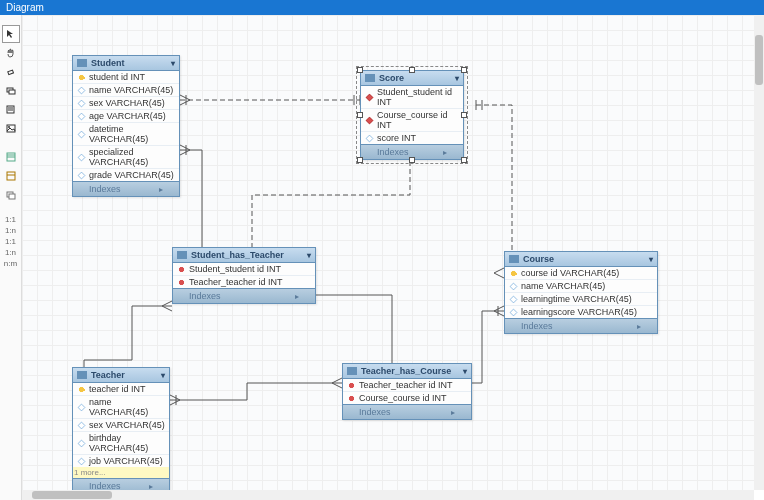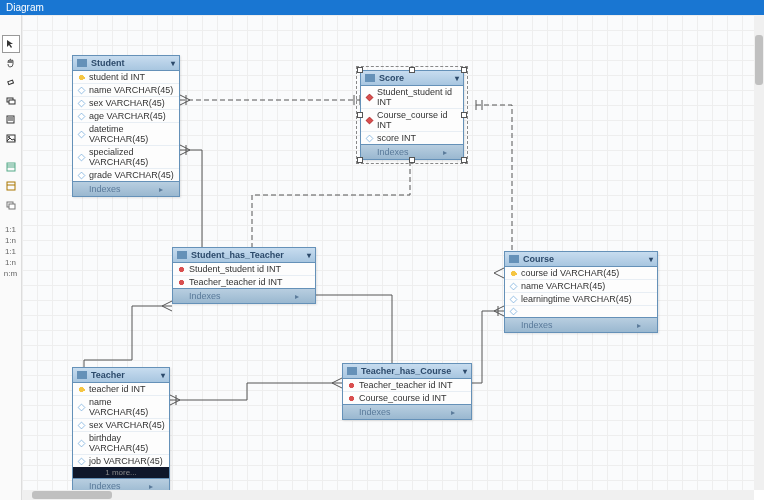--- a/index.html
+++ b/index.html
@@ -1,19 +1,19 @@
 <!DOCTYPE html>
 <html><head>
 <meta charset="utf-8">
 <style>
 *{box-sizing:border-box;margin:0;padding:0}
 body{font-family:Arial,sans-serif;font-size:10px;background:#fff;width:764px;height:500px;overflow:hidden;position:relative}
 .titlebar{background:#1976d2;color:#fff;height:15px;line-height:15px;padding:0 6px;font-size:10px}
 .workspace{position:absolute;top:15px;left:0;right:0;bottom:0}
-.toolbar{position:absolute;left:0;top:0;width:22px;bottom:0;background:#fafafa;border-right:1px solid #ddd;padding-top:19px}
+.toolbar{position:absolute;left:0;top:0;width:22px;bottom:0;background:#fafafa;border-right:1px solid #ddd;padding-top:9px}
 .tool{width:18px;height:18px;margin:1px auto;display:flex;align-items:center;justify-content:center;cursor:pointer;border:1px solid transparent}
 .tool.sel{background:#fff;border-color:#999}
 .toolsep{height:8px}
 .toollabel{font-size:8px;color:#666;text-align:center;margin:2px 0}
 .canvas{position:absolute;left:22px;top:0;right:10px;bottom:10px;background:#fafbfc;background-image:linear-gradient(#eee 1px,transparent 1px),linear-gradient(90deg,#eee 1px,transparent 1px);background-size:15px 15px;overflow:hidden}
 .scrollv{position:absolute;right:0;top:0;width:10px;bottom:10px;background:#f0f0f0}
 .scrollh{position:absolute;left:22px;bottom:0;right:10px;height:10px;background:#f0f0f0}
 .thumb{background:#c0c0c0;border-radius:3px}
 .scrollv .thumb{width:8px;margin:0 1px;height:50px;margin-top:20px}
 .scrollh .thumb{height:8px;margin:1px 0;width:80px;margin-left:10px}
@@ -26,21 +26,21 @@
 .col{padding:1px 4px;display:flex;align-items:center;border-bottom:1px solid #e8eef4;color:#333;font-size:9px}
 .col:last-child{border-bottom:none}
 .ci{width:9px;height:9px;margin-right:3px;flex-shrink:0;display:inline-block}
 .ci.key{background:radial-gradient(circle,#f5c542 40%,transparent 45%);position:relative}
 .ci.key::after{content:'';position:absolute;left:4px;top:4px;width:4px;height:2px;background:#f5c542}
 .ci.dia{background:#fff;border:1px solid #5a9bd5;transform:rotate(45deg) scale(0.6)}
 .ci.diaf{background:#d94f4f;border:1px solid #a03030;transform:rotate(45deg) scale(0.6)}
 .ci.pin{background:radial-gradient(circle,#d94f4f 40%,transparent 45%)}
 .efoot{background:linear-gradient(#b8cee0,#9ab8d0);border-top:1px solid #6591b8;padding:2px 16px;color:#5a7a9a;font-size:9px;display:flex;align-items:flex-end}
 .efoot .carr{margin-left:auto;font-size:8px}
-.more{text-align:center;color:#888;font-size:8px;padding:1px;background:#0f172a}
+.more{color:#888;font-size:8px;padding:1px;background:#fef9c3}
 svg.conn{position:absolute;left:0;top:0;width:100%;height:100%;pointer-events:none}
 .sline{stroke:#555;stroke-width:1;fill:none}
 .dline{stroke:#555;stroke-width:1;fill:none;stroke-dasharray:5,3}
 .cf{stroke:#555;stroke-width:1;fill:none}
 .handle{position:absolute;width:6px;height:6px;background:#fff;border:1px solid #555}
 </style>
 </head>
 <body>
 
 <div class="titlebar"><span>Diagram</span></div>
@@ -255,20 +255,21 @@
     <div class="col">
             <span class="ci dia"></span>
             <span>name VARCHAR(45)</span>
           </div>
     <div class="col">
             <span class="ci dia"></span>
             <span>learningtime VARCHAR(45)</span>
           </div>
     <div class="col">
             <span class="ci dia"></span>
+            <span>learningscore VARCHAR(45)</span>
           </div>
   </div>
   <div class="efoot">
           <span>Indexes</span>
           <span class="carr">▸</span>
         </div>
 </div>
 
 <div class="entity" style="left:50px;top:352px;width:98px">
   <div class="ehead">

